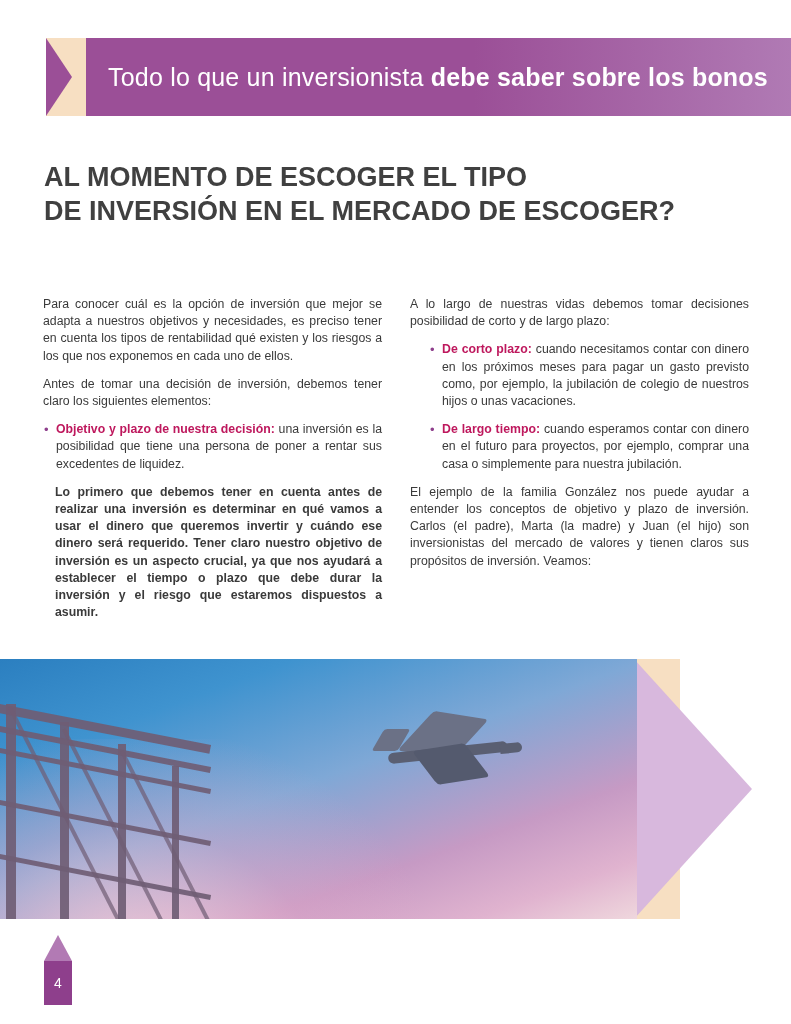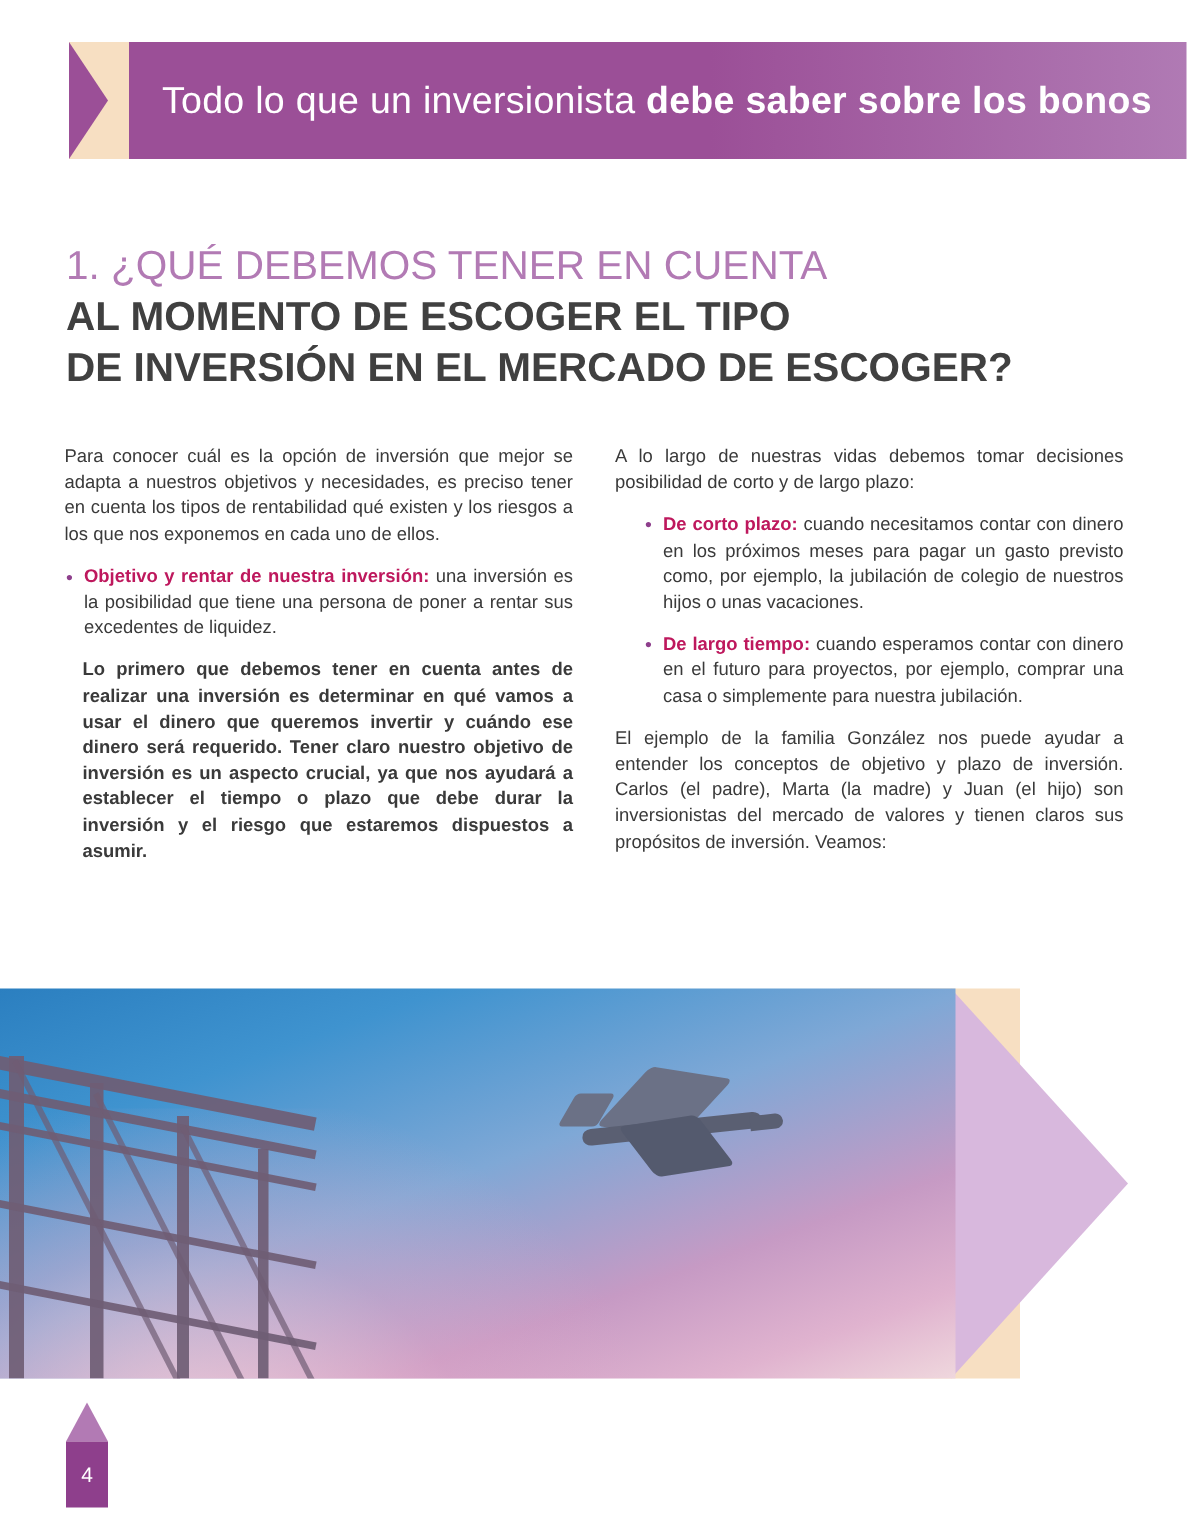--- a/index.html
+++ b/index.html
@@ -12,21 +12,21 @@
     background: #ffffff;
     font-family: "Liberation Sans", sans-serif;
     position: relative;
     overflow: hidden;
   }
 
   
   .header {
     position: absolute;
     left: 0;
-    top: 28px;
+    top: 38px;
     width: 791px;
     height: 68px;
   }
   .header-peach {
     position: absolute;
     left: 46px;
     top: 0;
     width: 60px;
     height: 78px;
     background: #f7dfc2;
@@ -286,32 +286,32 @@
   <div class="header-peach"></div>
   <div class="header-arrow"></div>
   <div class="header-bar">
     <div class="header-text">
       <span>Todo lo que un inversionista </span><span class="bold">debe saber sobre los bonos</span>
     </div>
   </div>
 </div>
 
 <div class="title-block">
-  <div class="title-line1">1. ¿QUÉ DEBEMOS TENER EN CUENTA</div>
   <div class="title-line2">AL MOMENTO DE ESCOGER EL TIPO</div>
   <div class="title-line3">DE INVERSIÓN EN EL MERCADO DE ESCOGER?</div>
 </div>
 
 <div class="columns">
 
   <div class="col">
     <p>Para conocer cuál es la opción de inversión que mejor se adapta a nuestros objetivos y necesidades, es preciso tener en cuenta los tipos de rentabilidad qué existen y los riesgos a los que nos exponemos en cada uno de ellos.</p>
+    <p>Antes de tomar una decisión de inversión, debemos tener claro los siguientes elementos:</p>
     <div class="bullet-item">
       <span class="dot">•</span>
-      <span class="bullet-strong">Objetivo y rentar de nuestra inversión:</span><span> una inversión es la posibilidad que tiene una persona de poner a rentar sus excedentes de liquidez.</span>
+      <span class="bullet-strong">Objetivo y plazo de nuestra decisión:</span><span> una inversión es la posibilidad que tiene una persona de poner a rentar sus excedentes de liquidez.</span>
     </div>
     <p class="indent">Lo primero que debemos tener en cuenta antes de realizar una inversión es determinar en qué vamos a usar el dinero que queremos invertir y cuándo ese dinero será requerido. Tener claro nuestro objetivo de inversión es un aspecto crucial, ya que nos ayudará a establecer el tiempo o plazo que debe durar la inversión y el riesgo que estaremos dispuestos a asumir.</p>
   </div>
 
   <div class="col">
     <p>A lo largo de nuestras vidas debemos tomar decisiones posibilidad de corto y de largo plazo:</p>
     <div class="bullet-item right">
       <span class="dot">•</span>
       <span class="bullet-strong">De corto plazo:</span><span> cuando necesitamos contar con dinero en los próximos meses para pagar un gasto previsto como, por ejemplo, la jubilación de colegio de nuestros hijos o unas vacaciones.</span>
     </div>

